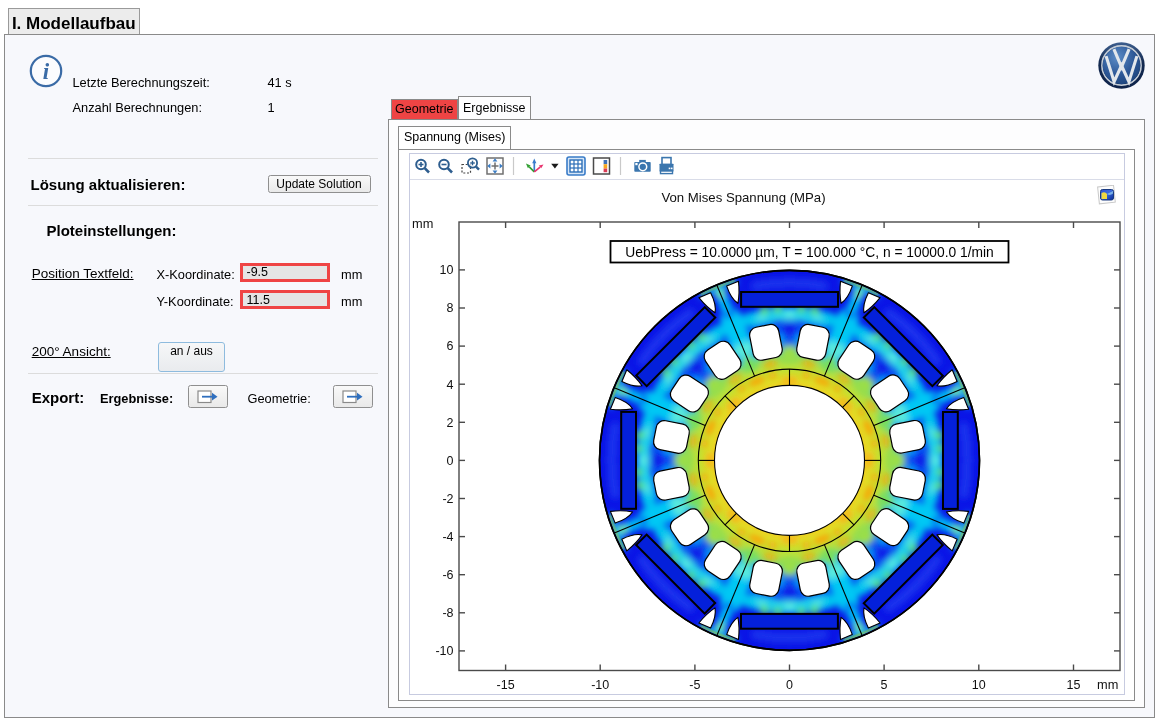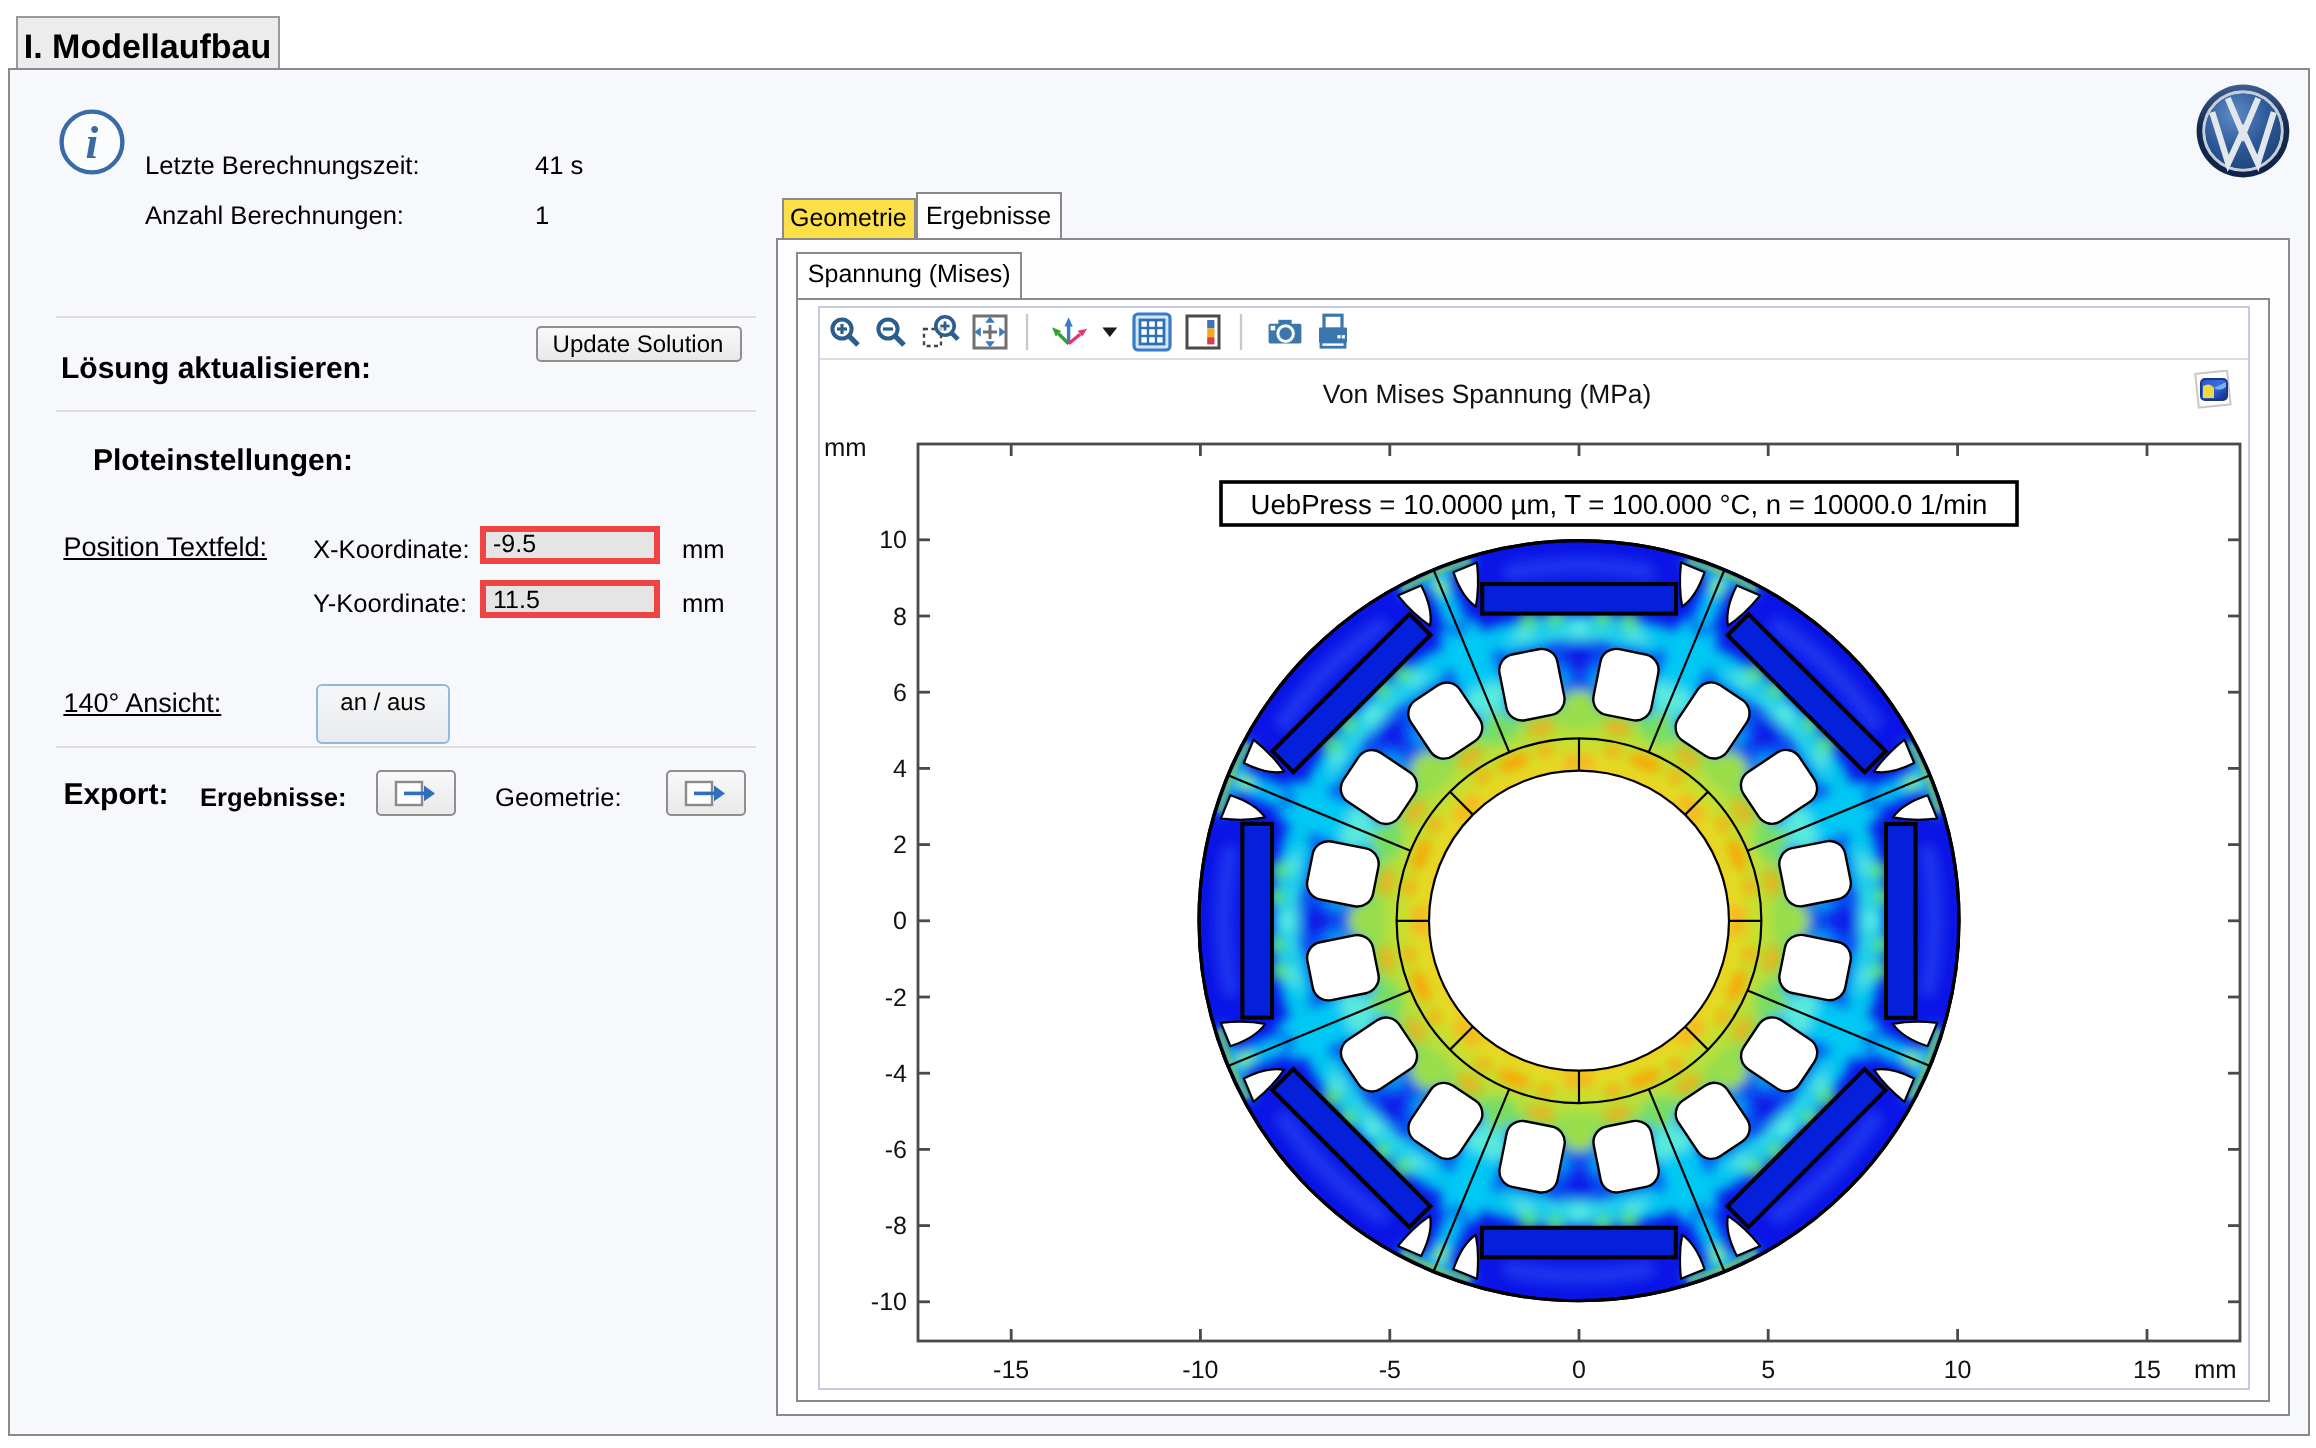--- a/index.html
+++ b/index.html
@@ -6,49 +6,49 @@
 #root { position:relative; width:1158px; height:724px; }
 .abs { position:absolute; }
 #main { left:3.5px; top:33.5px; width:1151px; height:684px; background:#f7f8fc; border:1px solid #8a8a8a; }
 .tab1 { left:8px; top:8px; width:131.5px; height:26px; background:#ececec; border:1px solid #9a9a9a; border-bottom:none; font-weight:bold; font-size:17px; text-align:center; line-height:29px; }
 .tab2 { left:139.5px; top:3.5px; width:117px; height:31px; background:#f7f8fc; border:1px solid #8a8a8a; border-bottom:none; font-weight:bold; font-size:17px; text-align:center; line-height:38px; z-index:5; }
 .lbl { font-size:12.8px; white-space:nowrap; }
 .bold { font-weight:bold; font-size:15px; white-space:nowrap; }
 .sep { height:1px; background:#dcdcdc; left:28px; width:350px; }
 .btn { border:1px solid #8f8f8f; border-radius:2.5px; background:linear-gradient(180deg,#f9f9f9,#e9e9e9); font-size:12px; text-align:center; }
 input { border:3px solid #ef4444; background:#e5e5e5; font-size:12.5px; font-family:"Liberation Sans",sans-serif; padding:0 0 0 4px; }
-.rtab { background:#fde047; border:1px solid #8a8a8a; border-bottom:none; font-size:12.5px; text-align:center; }
+.rtab { background:#ef4444; border:1px solid #8a8a8a; border-bottom:none; font-size:12.5px; text-align:center; }
 .u { text-decoration:underline; }
 </style></head>
 <body>
 <div id="root">
 <div id="main" class="abs"></div>
 <div class="abs tab1">I. Modellaufbau</div>
 
 <svg width="34" height="34" viewBox="0 0 34 34" xmlns="http://www.w3.org/2000/svg" style="position:absolute;left:29px;top:54px;">
 <circle cx="17" cy="17" r="15.2" fill="#fbfcfe" stroke="#3a6ba6" stroke-width="2.2"></circle>
 <text x="17" y="25" font-family="Liberation Serif, serif" font-style="italic" font-weight="bold" font-size="23" fill="#3a6ba6" text-anchor="middle">i</text>
 </svg>
 <div class="abs lbl" style="left:72.5px;top:74.5px;">Letzte Berechnungszeit:</div>
 <div class="abs lbl" style="left:267.5px;top:74.5px;">41 s</div>
 <div class="abs lbl" style="left:72.5px;top:99.5px;">Anzahl Berechnungen:</div>
 <div class="abs lbl" style="left:267.5px;top:99.5px;">1</div>
 <div class="abs sep" style="top:158px;"></div>
 <div class="abs bold" style="left:30.5px;top:176px;">Lösung aktualisieren:</div>
-<div class="abs btn" style="left:267.5px;top:163px;width:103px;height:18px;line-height:17px;">Update Solution</div>
+<div class="abs btn" style="left:267.5px;top:175px;width:103px;height:18px;line-height:17px;">Update Solution</div>
 <div class="abs sep" style="top:204.8px;"></div>
 <div class="abs bold" style="left:30.5px;top:221.5px;margin-left:16px;">Ploteinstellungen:</div>
 <div class="abs lbl u" style="left:31.7px;top:266px;font-size:13.5px;">Position Textfeld:</div>
 <div class="abs lbl" style="left:156.5px;top:266.5px;">X-Koordinate:</div>
 <input class="abs" style="left: 239.5px; top: 262.5px; width: 90.5px; height: 19px;" value="-9.5">
 <div class="abs lbl" style="left:341px;top:266.5px;">mm</div>
 <div class="abs lbl" style="left:156.5px;top:294px;">Y-Koordinate:</div>
 <input class="abs" style="left: 239.5px; top: 290px; width: 90.5px; height: 19px;" value="11.5">
 <div class="abs lbl" style="left:341px;top:294px;">mm</div>
-<div class="abs lbl u" style="left:31.7px;top:344px;font-size:13.5px;">140° Ansicht:</div>
+<div class="abs lbl u" style="left:31.7px;top:344px;font-size:13.5px;">200° Ansicht:</div>
 <div class="abs btn" style="left:158px;top:341.5px;width:67px;height:30px;line-height:17px;border:1px solid #8ebbde;background:linear-gradient(180deg,#f6f7f8,#e9ebee);border-radius:3px;">an / aus</div>
 <div class="abs sep" style="top:373px;"></div>
 <div class="abs bold" style="left:31.7px;top:388.5px;">Export:</div>
 <div class="abs lbl" style="left:100px;top:390.5px;font-weight:bold;">Ergebnisse:</div>
 <div class="abs btn" style="left:188px;top:385px;width:40px;height:22.5px;padding-top:3.5px;"><svg width="22" height="14" viewBox="0 0 22 14">
         <rect x="1" y="1" width="13" height="11.5" fill="#fff" stroke="#8a8a8a" stroke-width="1.2"></rect>
         <line x1="5" y1="6.7" x2="16" y2="6.7" stroke="#2f6fbe" stroke-width="1.8"></line>
         <path d="M 15,2.8 L 20.5,6.7 L 15,10.6 Z" fill="#2f6fbe"></path>
       </svg></div>
 <div class="abs lbl" style="left:247.5px;top:390.5px;">Geometrie:</div>

